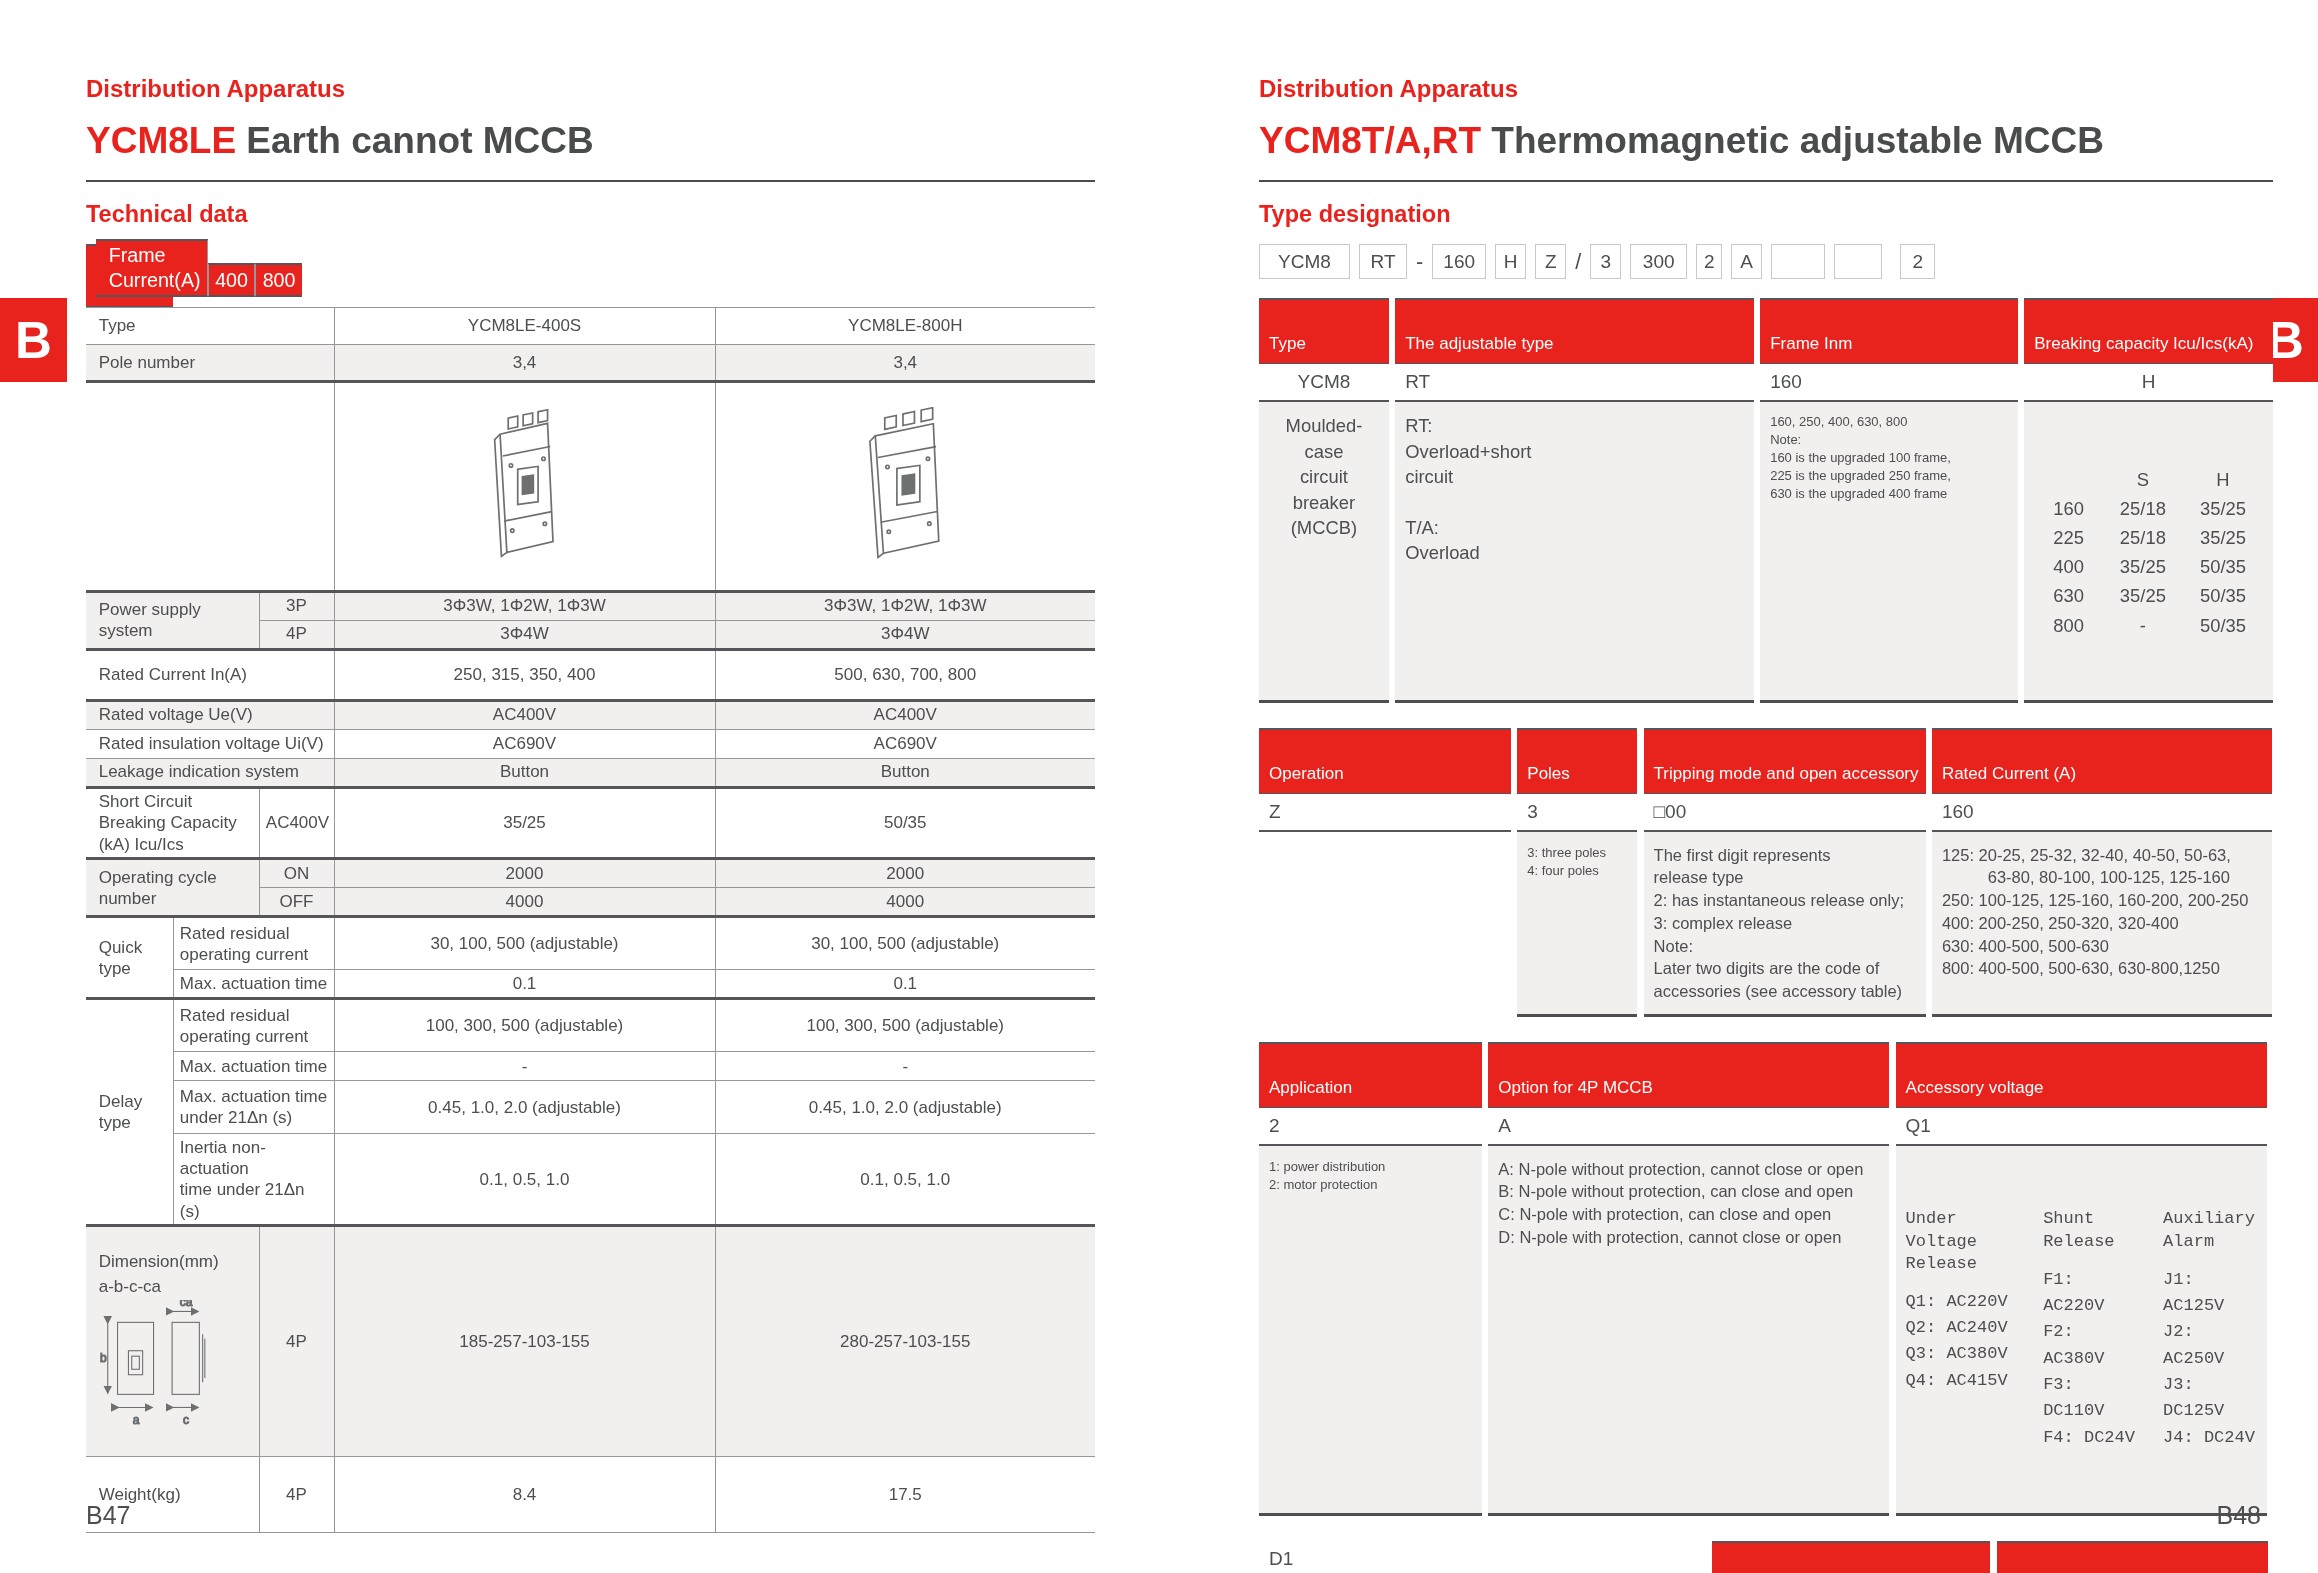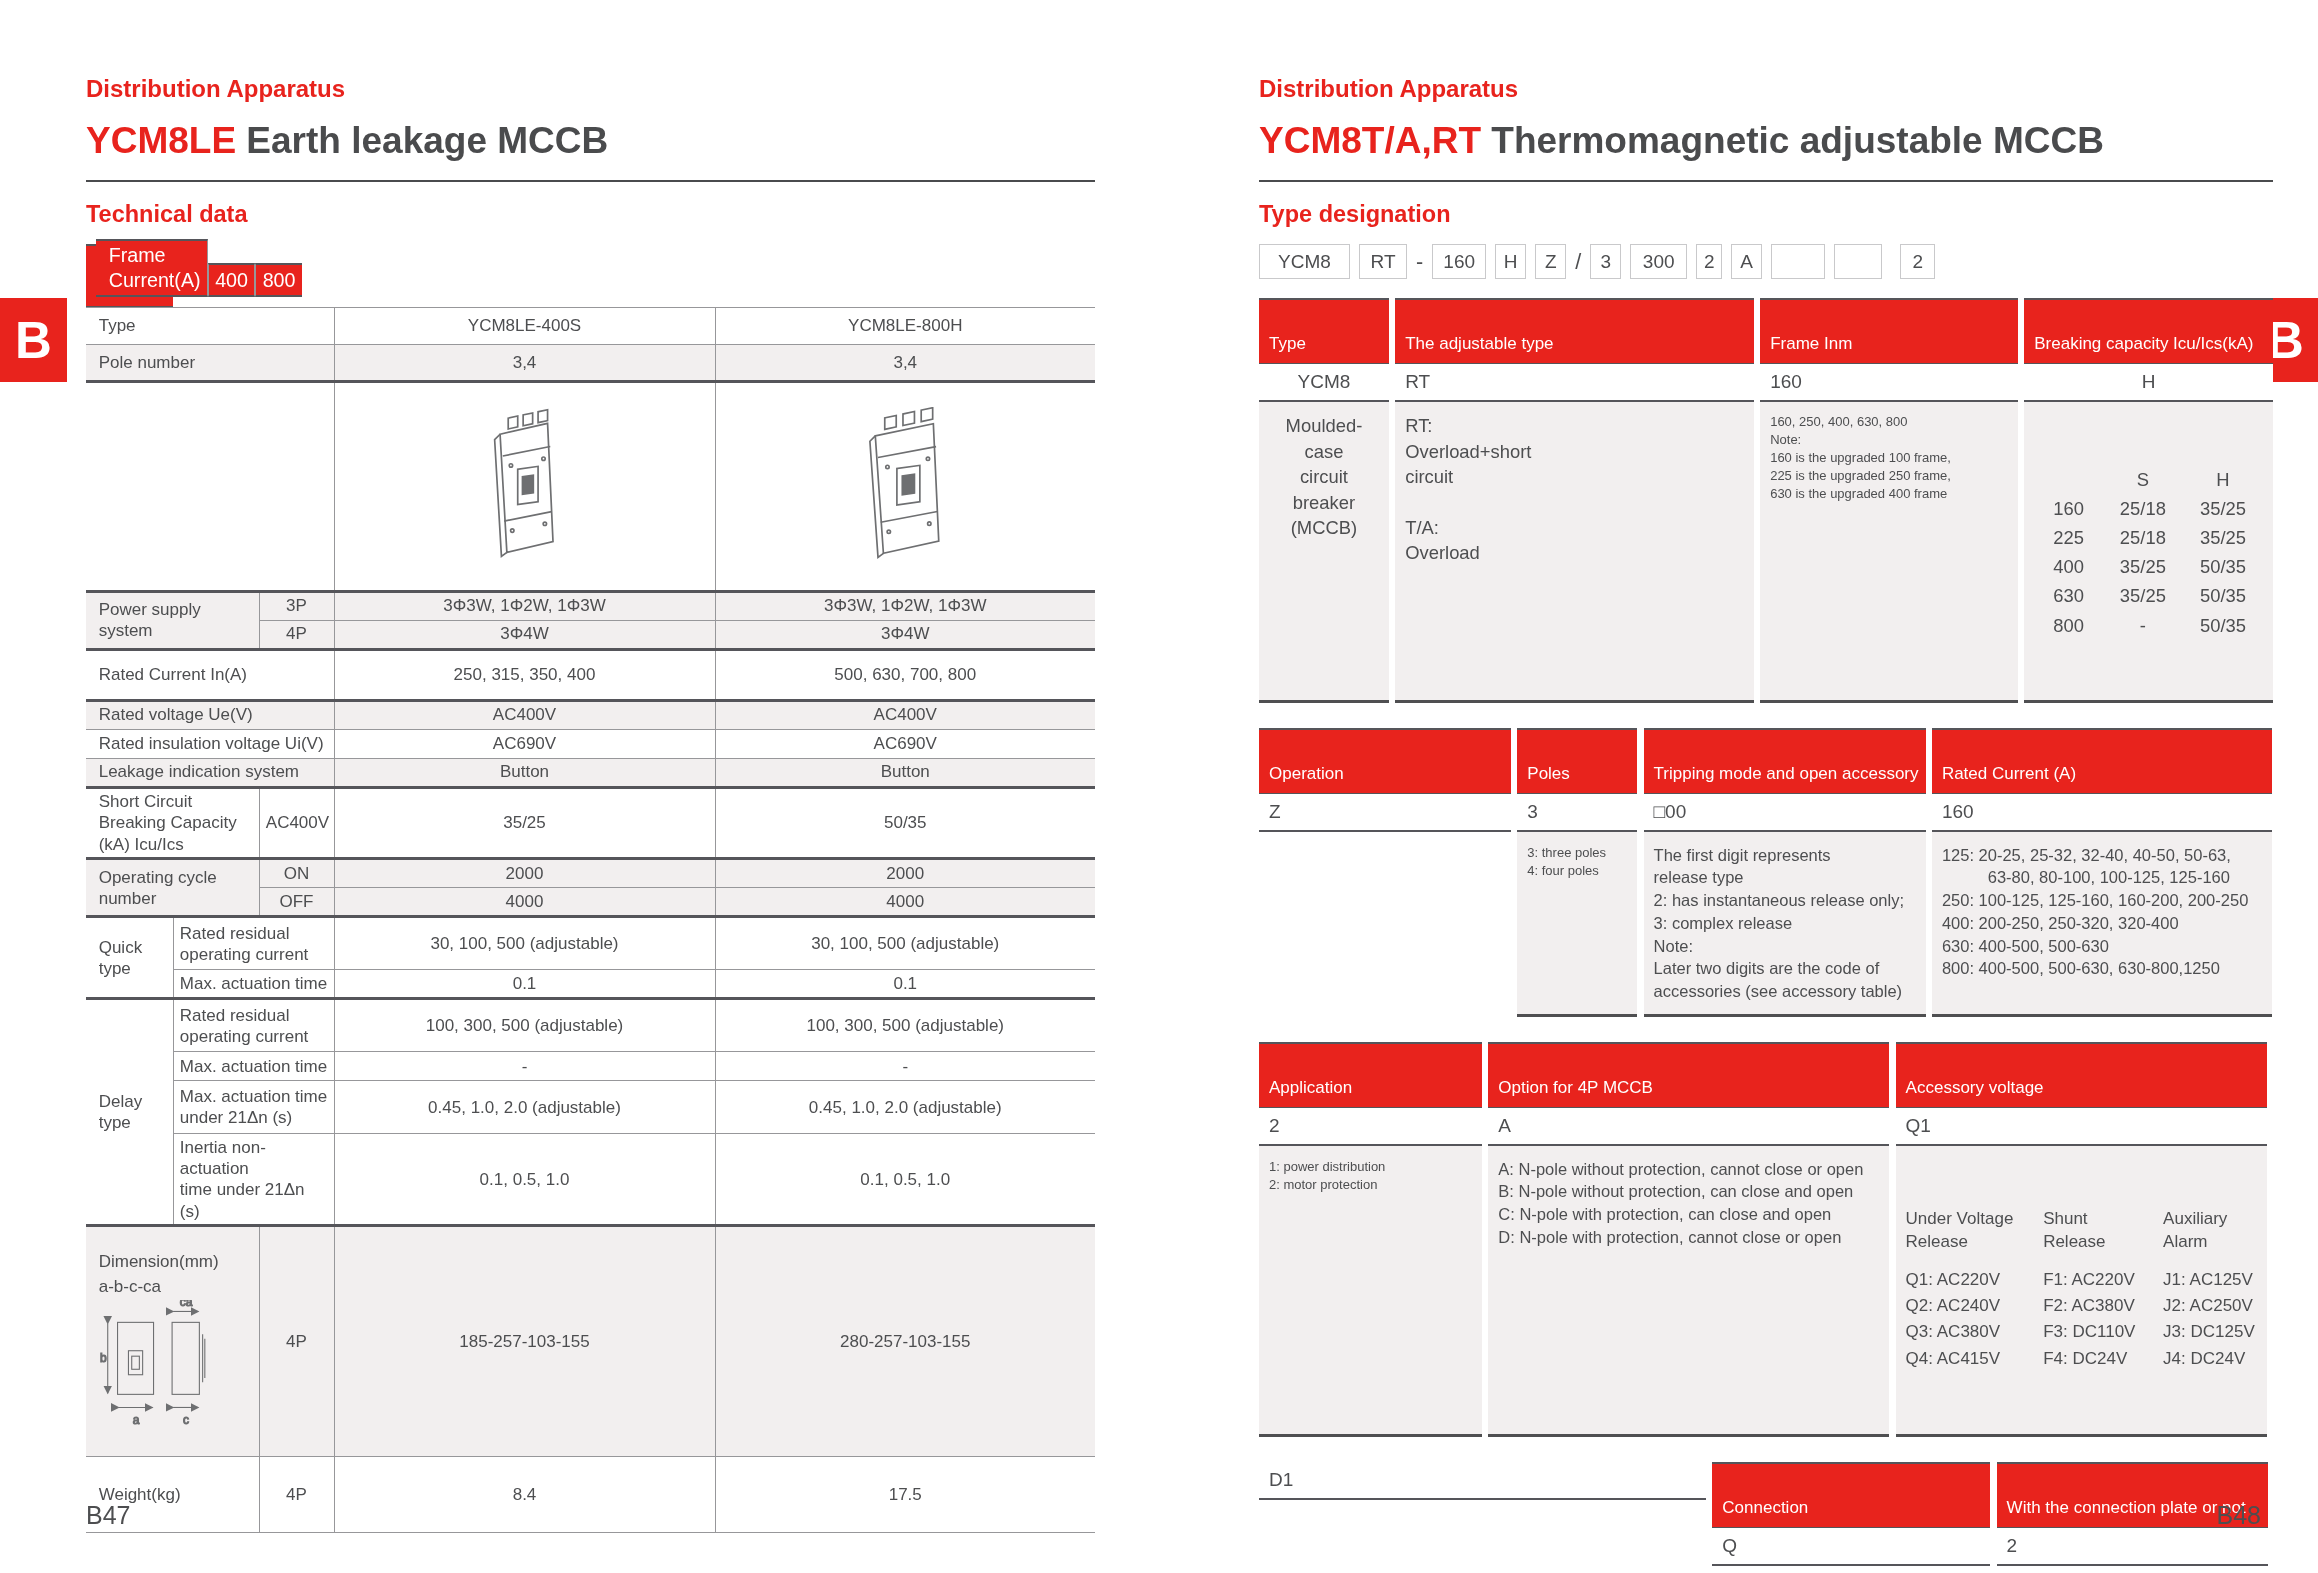--- a/index.html
+++ b/index.html
@@ -50,37 +50,37 @@
          font-size:19px;border-bottom:2.5px solid #55555a;}
   .rcode.center{justify-content:center;padding-left:0;}
   .rbody{background:#f2efef;flex:1;border-bottom:3.2px solid #4f4f51;font-size:18.4px;line-height:1.38;
          padding:11.4px 10px;white-space:pre-wrap;}
   .rbody.center{text-align:center;display:flex;align-items:flex-start;justify-content:center;}
   .rbody.tight{font-size:13px;}
   .rbody.tight2{font-size:16.5px;}
   
   .bgrid{display:grid;grid-template-columns:30% 35% 35%;row-gap:3.8px;text-align:center;padding-top:2.5px;}
   
-  .accwrap{display:flex;gap:20px;}
+  .accwrap{display:flex;gap:20px;font-family:Liberation Mono, monospace;}
   .acccol{display:flex;flex-direction:column;font-size:17px;}
   .acch{white-space:pre-wrap;line-height:1.3;margin-bottom:14px;}
   .accitem{line-height:1.55;}
   
   .sketch{display:block;margin:0 auto;}
   svg text{font-family:"Liberation Sans",sans-serif;font-size:22px;fill:#5a5b5d;}
 </style>
 </head>
 <body>
 
 <div class="tab tab-left">B</div>
 <div class="tab tab-right">B</div>
 
 <div class="page page-left">
   <div class="eyebrow">Distribution Apparatus</div>
-  <div class="title"><span class="tred">YCM8LE</span><span> Earth leakage MCCB</span></div>
+  <div class="title"><span class="tred">YCM8LE</span><span> Earth cannot MCCB</span></div>
   <div class="rule"></div>
   <div class="subsection">Technical data</div>
 
   <table class="ltable">
     <colgroup>
         <col style="width:87px">
         <col style="width:86px">
         <col style="width:75px">
         <col style="width:381px">
         <col style="width:380px">

